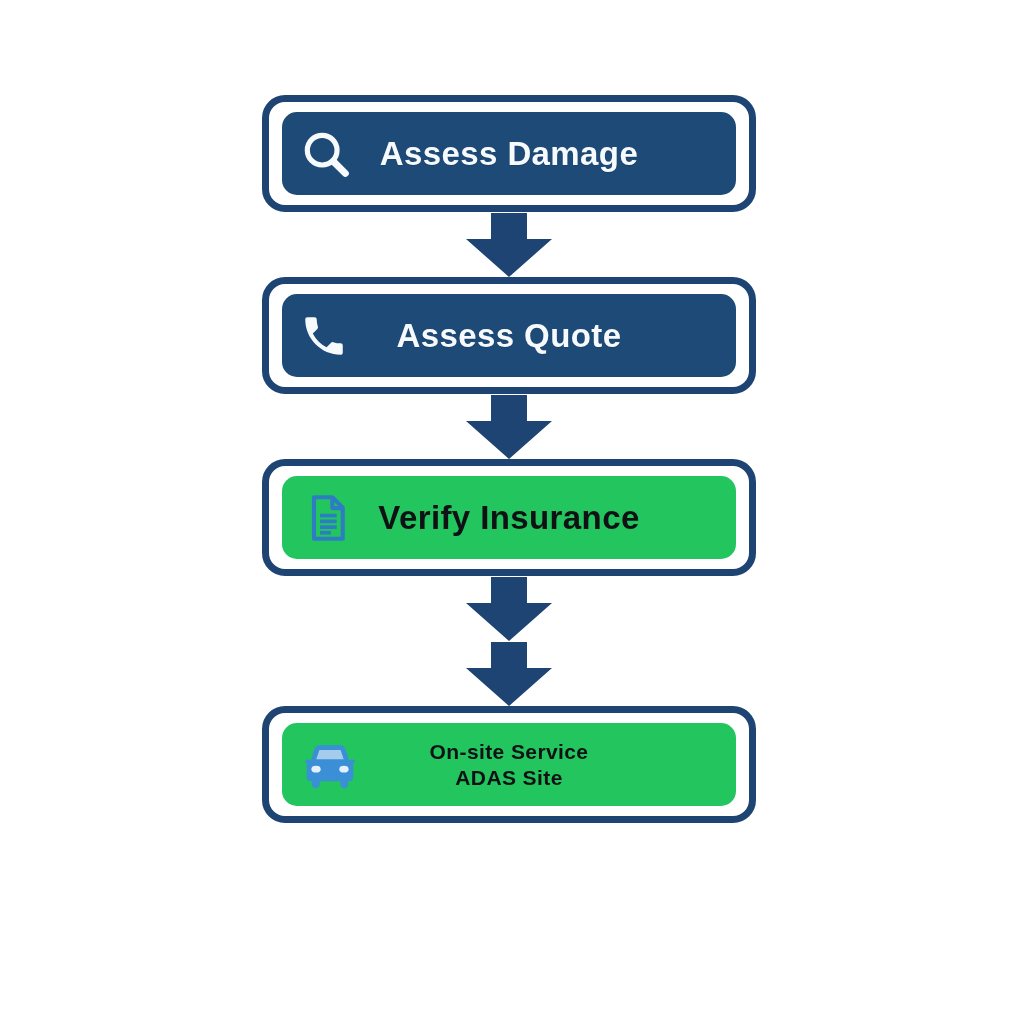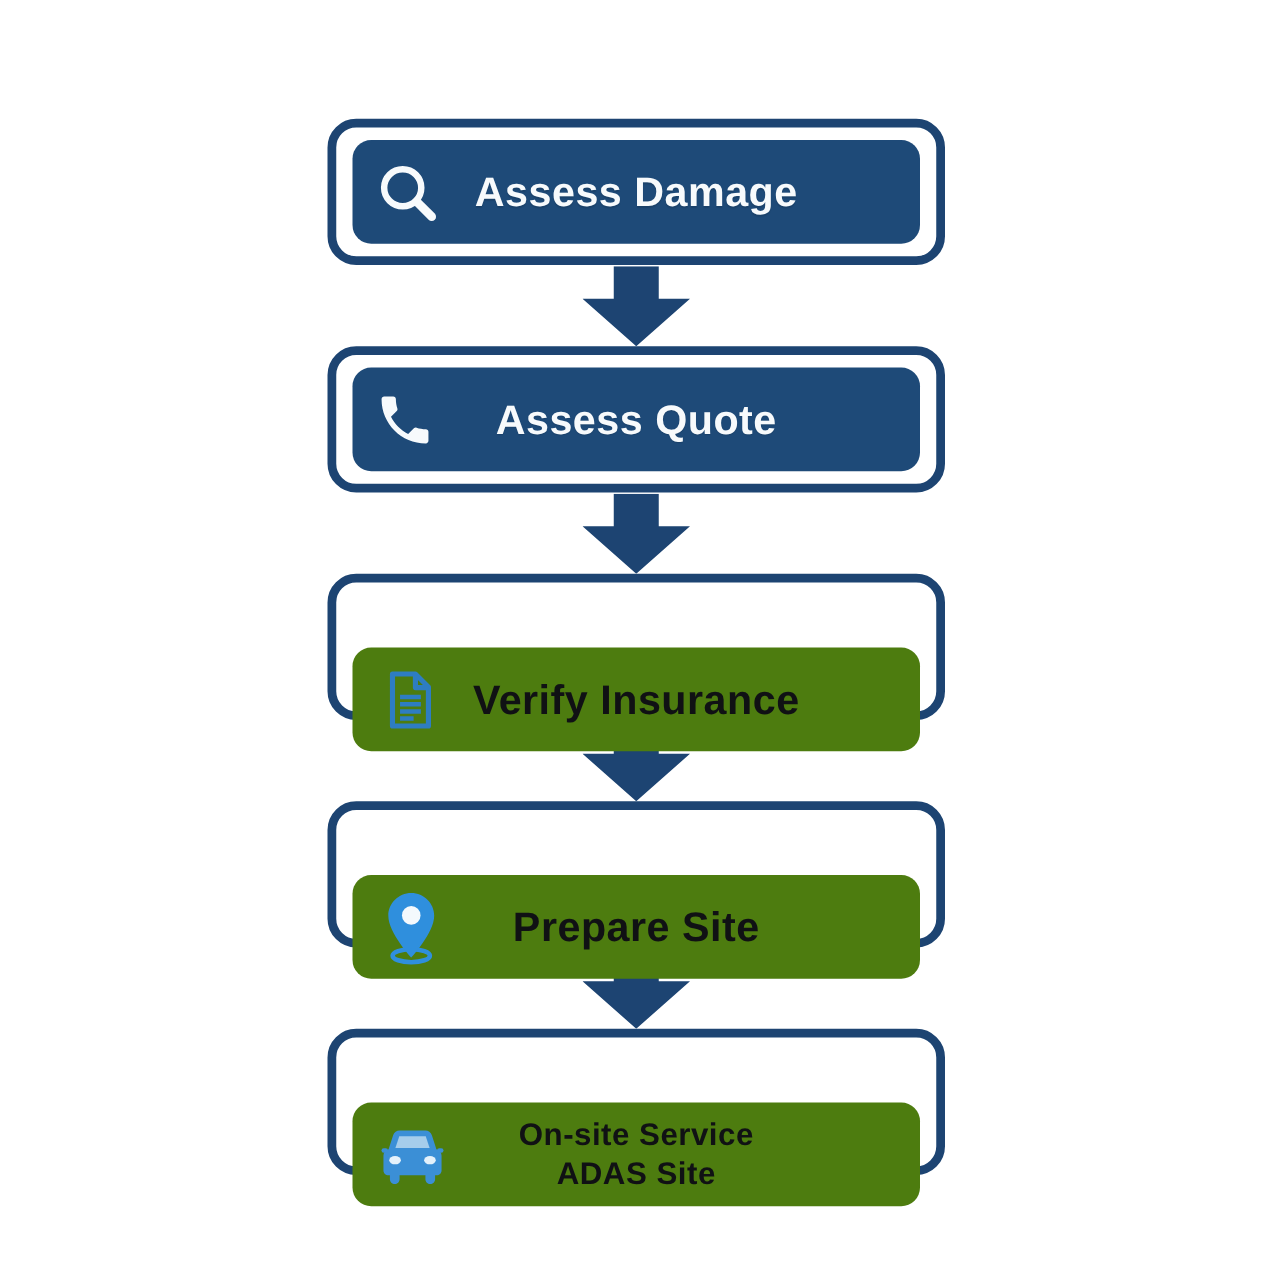--- a/index.html
+++ b/index.html
@@ -15,30 +15,30 @@
   .step{
     box-sizing:border-box;width:494px;height:117px;
     border:7px solid #1d4472;border-radius:23px;
     background:#ffffff;padding:10px 13px;
   }
   .inner{
     position:relative;height:100%;border-radius:15px;
     display:flex;align-items:center;justify-content:center;
   }
   .inner.dark{background:#1e4a78;}
-  .inner.light{background:#4d7c0f;margin-top:42px;}
+  .inner.light{background:#22c55e;}
   .label{
     font-size:33px;font-weight:700;letter-spacing:.4px;
     text-shadow:0 1px 1px rgba(0,0,0,.12);
   }
   .dark .label{color:#f7fafc;}
   .light .label{color:#101114;text-shadow:none;}
   .label.two-line{
     display:flex;flex-direction:column;align-items:center;
-    font-size:25px;line-height:1.22;text-align:center;
+    font-size:21px;line-height:1.22;text-align:center;
   }
   .icon{
     position:absolute;left:17px;top:50%;transform:translateY(-50%);
     display:flex;align-items:center;justify-content:center;
   }
   .arrowbox{
     height:65px;width:100%;
     display:flex;align-items:center;justify-content:center;
   }
   .arrowbox svg{display:block;}
@@ -99,32 +99,20 @@
         <span class="label">Verify Insurance</span>
       </div>
     </div>
 
     <div class="arrowbox">
       <svg width="86" height="64" viewBox="0 0 86 64">
         <polygon points="25,0 61,0 61,26 86,26 43,64 0,26 25,26" fill="#1d4472"></polygon>
       </svg>
     </div>
 
-    <div class="step">
-      <div class="inner light">
-        <span class="icon">
-          <svg width="60" height="62" viewBox="0 0 24 25">
-            <ellipse cx="12" cy="21.6" rx="6" ry="2.1" fill="none" stroke="#2f8fdd" stroke-width="1.5"></ellipse>
-            <path d="M12 1.4c-4.1 0-7.4 3.3-7.4 7.3 0 5.5 7.4 13.5 7.4 13.5s7.4-8 7.4-13.5c0-4-3.3-7.3-7.4-7.3z" fill="#2f8fdd"></path>
-            <circle cx="12" cy="8.6" r="3" fill="#f4f9fd"></circle>
-          </svg>
-        </span>
-        <span class="label">Prepare Site</span>
-      </div>
-    </div>
 
     <div class="arrowbox">
       <svg width="86" height="64" viewBox="0 0 86 64">
         <polygon points="25,0 61,0 61,26 86,26 43,64 0,26 25,26" fill="#1d4472"></polygon>
       </svg>
     </div>
 
     <div class="step">
       <div class="inner light">
         <span class="icon">

